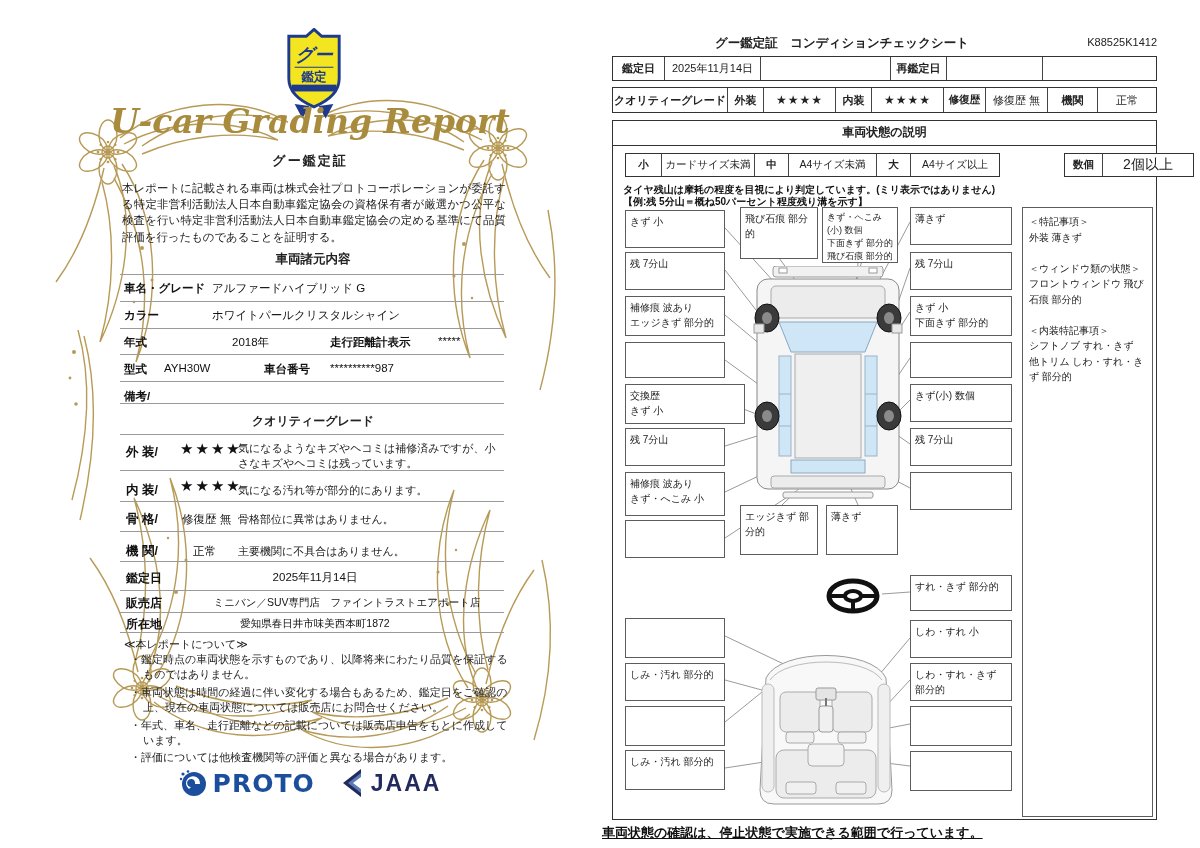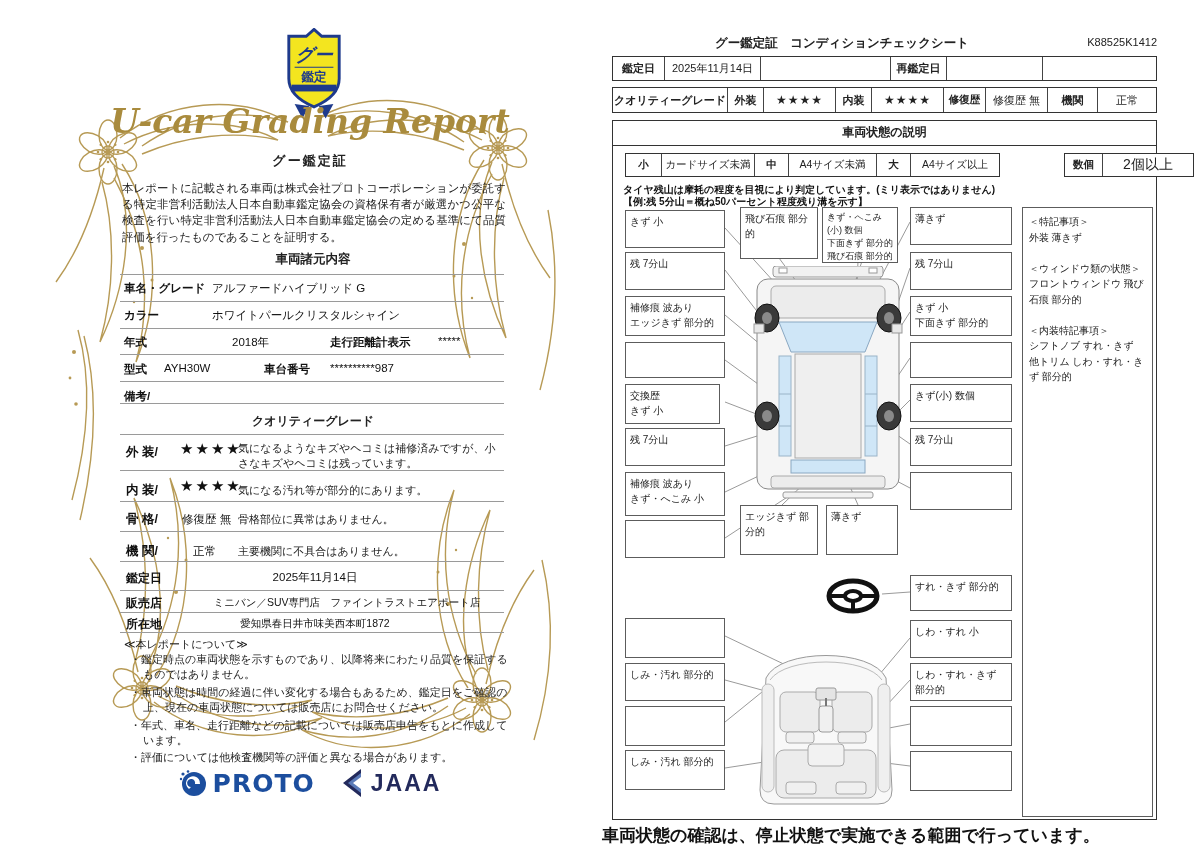--- a/index.html
+++ b/index.html
@@ -250,21 +250,21 @@
       <line x1="310" y1="480" x2="286" y2="506"></line>
     <line x1="310" y1="524" x2="268" y2="532"></line>
       <line x1="310" y1="566" x2="278" y2="562"></line>
   </svg>
 
   <div class="box" style="left:625px;top:210px;width:100px;height:38px;">きず 小</div>
   <div class="box" style="left:625px;top:252px;width:100px;height:38px;">残 7分山</div>
   <div class="box" style="left:625px;top:296px;width:100px;height:40px;">補修痕 波あり
 エッジきず 部分的</div>
   <div class="box" style="left:625px;top:342px;width:100px;height:36px;"></div>
-  <div class="box" style="left:625px;top:384px;width:95px;height:40px;">交換歴
+  <div class="box" style="left:625px;top:384px;width:120px;height:40px;">交換歴
 きず 小</div>
   <div class="box" style="left:625px;top:428px;width:100px;height:38px;">残 7分山</div>
   <div class="box" style="left:625px;top:472px;width:100px;height:44px;">補修痕 波あり
 きず・へこみ 小</div>
   <div class="box" style="left:625px;top:520px;width:100px;height:38px;"></div>
 
   <div class="box" style="left:740px;top:207px;width:78px;height:52px;">飛び石痕 部分的</div>
   <div class="box" style="left:822px;top:207px;width:76px;height:56px;font-size:9px;line-height:1.45;">きず・へこみ(小) 数個
 下面きず 部分的
 飛び石痕 部分的</div>
@@ -349,15 +349,15 @@
     <rect x="86" y="100" width="28" height="11" rx="3" fill="#f0f0f0" stroke="#aaa"></rect>
     <rect x="64" y="56" width="20" height="12" rx="2" fill="#e4e4e4" stroke="#999"></rect>
     <rect x="67" y="74" width="14" height="26" rx="3" fill="#f0f0f0" stroke="#999"></rect>
     <line x1="74" y1="66" x2="74" y2="74" stroke="#777" stroke-width="2"></line>
     <rect x="24" y="118" width="100" height="48" rx="8" fill="#ececec" stroke="#aaa"></rect>
     <rect x="56" y="112" width="36" height="22" rx="4" fill="#f2f2f2" stroke="#aaa"></rect>
     <rect x="34" y="150" width="30" height="12" rx="3" fill="#f0f0f0" stroke="#aaa"></rect>
     <rect x="84" y="150" width="30" height="12" rx="3" fill="#f0f0f0" stroke="#aaa"></rect>
   </svg>
 
-  <div class="abs" style="left:602px;top:824px;font-size:17px;font-weight:bold;color:#111;">車両状態の確認は、停止状態で実施できる範囲で行っています。</div>
+  <div class="abs" style="left:602px;top:824px;font-size:13px;font-weight:bold;color:#111;text-decoration:underline;">車両状態の確認は、停止状態で実施できる範囲で行っています。</div>
 
 </div>
 
 </body></html>

